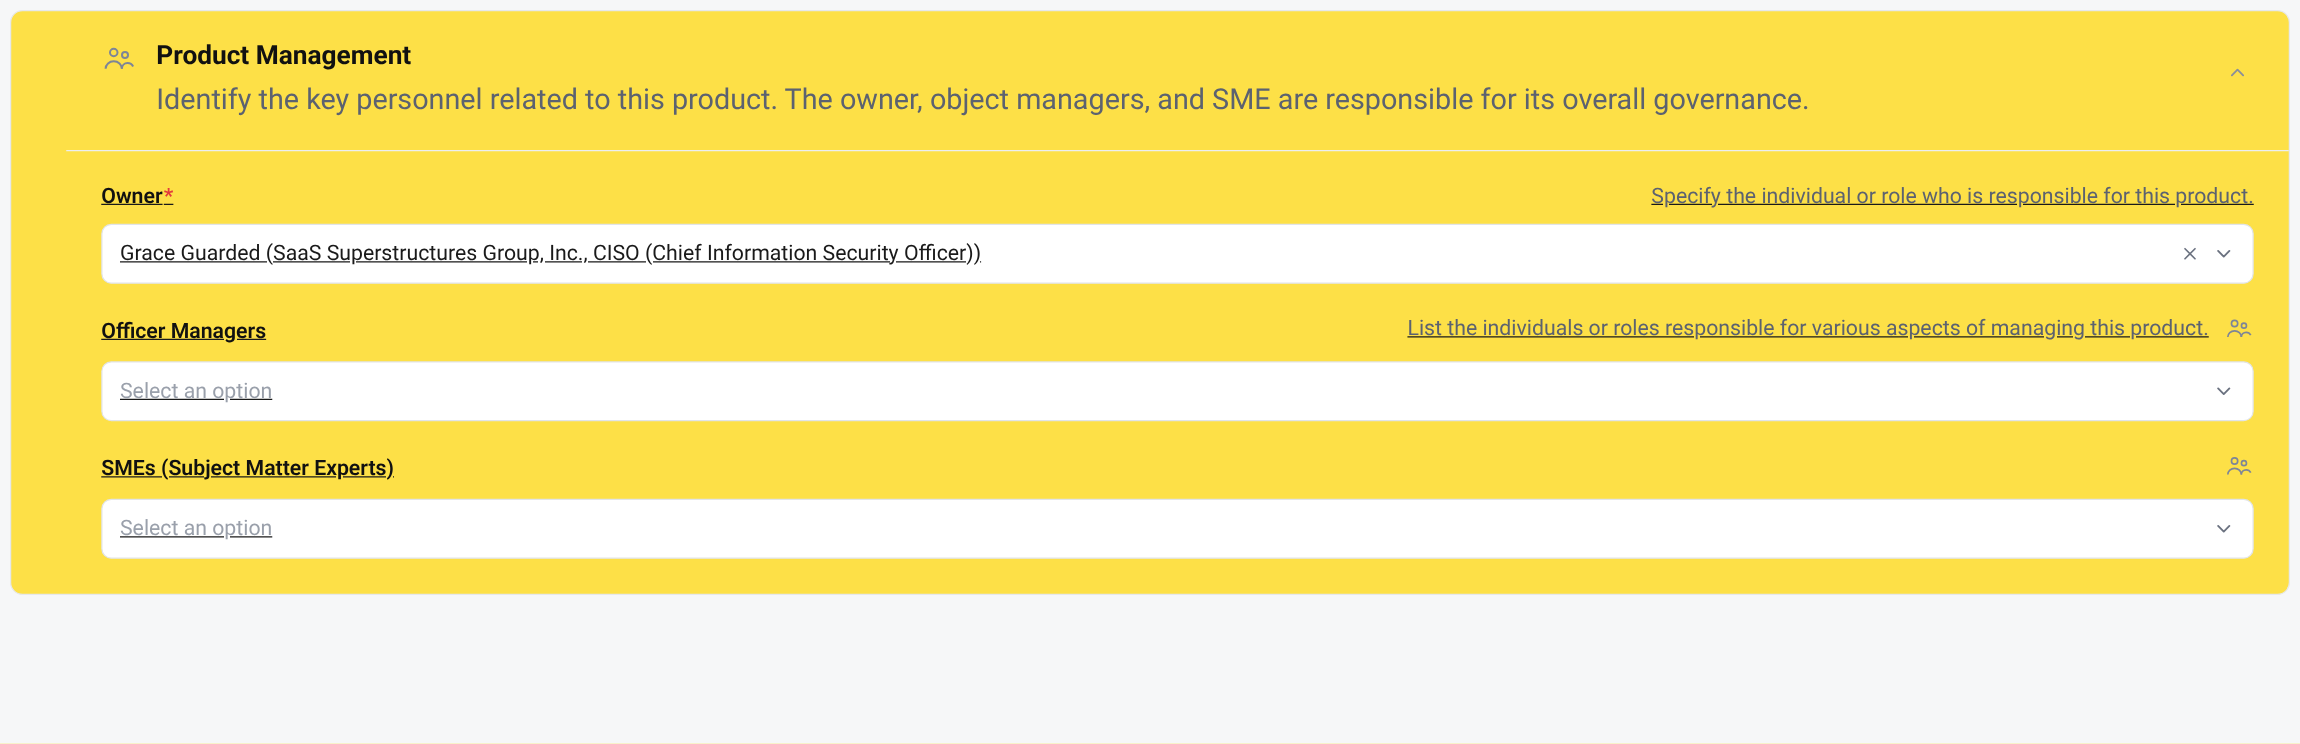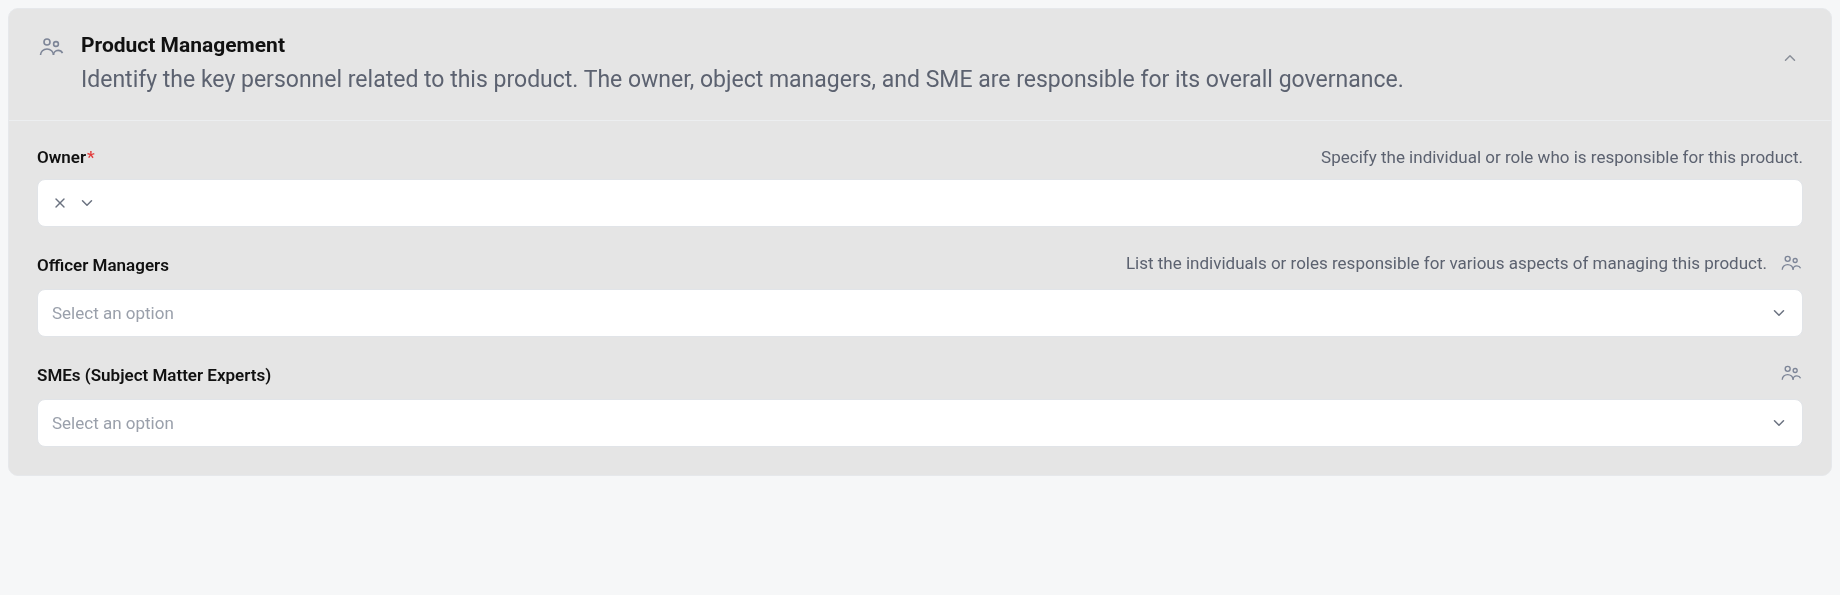--- a/index.html
+++ b/index.html
@@ -3,25 +3,26 @@
 <meta charset="utf-8">
 <style>
   * { box-sizing: border-box; margin: 0; padding: 0; }
   body {
     font-family: -apple-system, BlinkMacSystemFont, "Segoe UI", Roboto, "Helvetica Neue", Arial, sans-serif;
     background: #f6f7f8;
     padding: 8px;
     color: #1a1a1a;
   }
   .card {
-    background: #e5e5e5;
+    background: #fde047;
     border: 1px solid #e6e8eb;
     border-radius: 10px;
     width: 100%;
     max-width: 1824px;
+    padding-left: 44px;
   }
   .card-header {
     display: flex;
     align-items: flex-start;
     padding: 24px 28px 22px 28px;
     border-bottom: 1px solid #eceef0;
     position: relative;
   }
   .header-icon {
     color: #7d8597;
@@ -45,20 +46,21 @@
     color: #8a8f99;
     cursor: pointer;
     padding: 4px;
     margin-top: 12px;
   }
   .card-body {
     padding: 26px 28px 28px 28px;
   }
   .field-row {
     margin-bottom: 26px;
+    text-decoration: underline;
   }
   .field-row:last-child { margin-bottom: 0; }
   .field-header {
     display: flex;
     justify-content: space-between;
     align-items: center;
     margin-bottom: 12px;
   }
   .field-label {
     font-size: 17px;
@@ -145,20 +147,21 @@
     <div class="field-row">
       <div class="field-header">
         <div class="field-label">
           <span>Owner</span><span class="req">*</span>
         </div>
         <div class="field-help-wrap">
           <span class="field-help">Specify the individual or role who is responsible for this product.</span>
         </div>
       </div>
       <div class="select-box">
+        <span class="select-text">Grace Guarded (SaaS Superstructures Group, Inc., CISO (Chief Information Security Officer))</span>
         <div class="select-actions">
           <span class="clear-btn">
             <svg width="16" height="16" viewBox="0 0 24 24" fill="none" stroke="currentColor" stroke-width="2" stroke-linecap="round">
               <line x1="18" y1="6" x2="6" y2="18"></line>
                 <line x1="6" y1="6" x2="18" y2="18"></line>
             </svg>
           </span>
           <span class="chevron">
             <svg width="18" height="18" viewBox="0 0 24 24" fill="none" stroke="currentColor" stroke-width="2" stroke-linecap="round" stroke-linejoin="round">
               <polyline points="6 9 12 15 18 9"></polyline>

